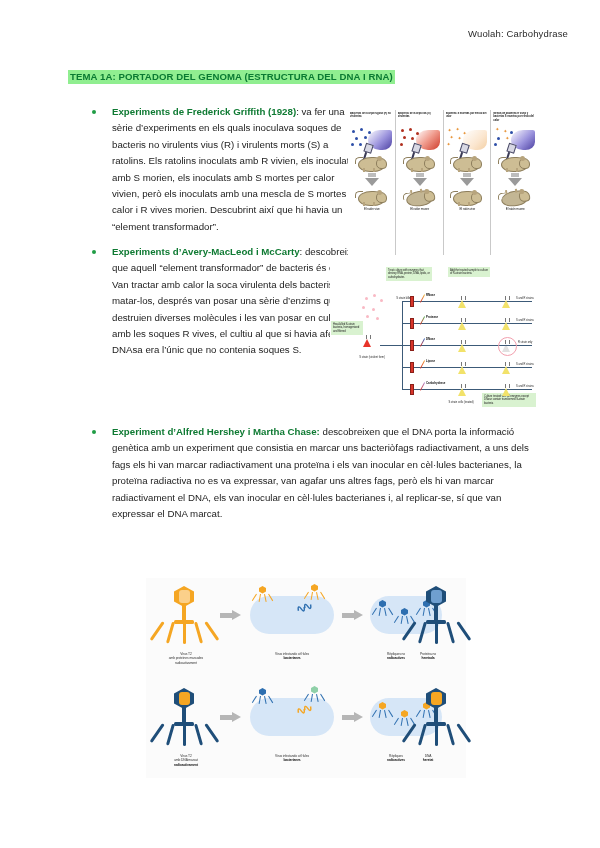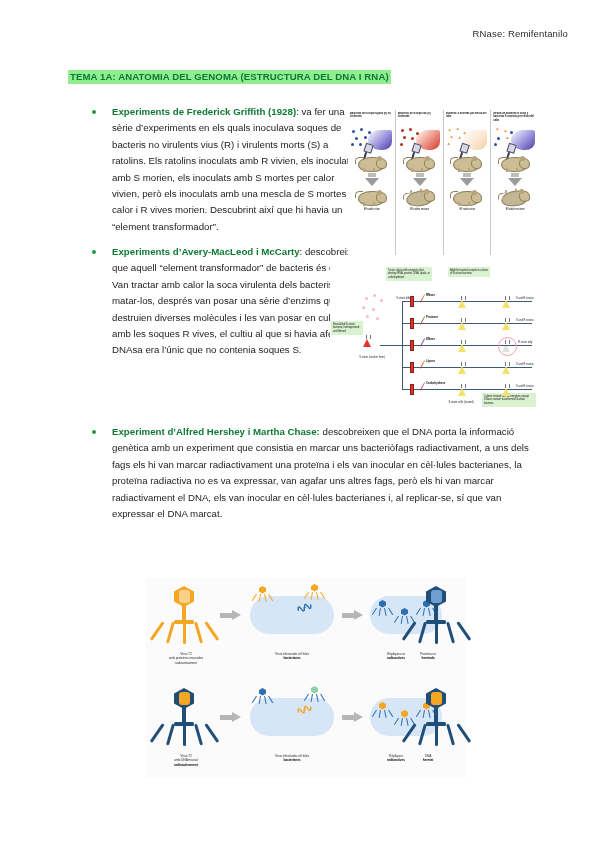--- a/index.html
+++ b/index.html
@@ -430,24 +430,24 @@
     text-align: center;
     letter-spacing: -0.1px;
   }
   .hc-cap b { color: #111; }
 </style>
 </head>
 <body>
 
 <div class="page">
 
-  <div class="doc-header">RNase: Remifentanilo</div>
+  <div class="doc-header">Wuolah: Carbohydrase</div>
 
   <div class="title-block">
-    <span class="title-main">TEMA 1A: ANATOMIA DEL GENOMA (ESTRUCTURA DEL DNA I RNA)</span>
+    <span class="title-main">TEMA 1A: PORTADOR DEL GENOMA (ESTRUCTURA DEL DNA I RNA)</span>
   </div>
 
   <div class="content">
     <ul class="bullets">
       <li class="bullet-item col-narrow" style="min-height:140px;">
         <span class="lead">Experiments de Frederick Griffith (1928)</span><span>: va fer una sèrie d’experiments en els quals inoculava soques de bacteris no virulents vius (R) i virulents morts (S) a ratolins. Els ratolins inoculats amb R vivien, els inoculats amb S morien, els inoculats amb S mortes per calor vivien, però els inoculats amb una mescla de S mortes per calor i R vives morien. Descubrint així que hi havia un “element transformador”.</span>
       </li>
       <li class="bullet-item col-narrow" style="min-height:180px;">
         <span class="lead">Experiments d’Avery-MacLeod i McCarty</span><span>: descobreixen que aquell “element transformador” de bacteris és el DNA. Van tractar amb calor la soca virulenta dels bacteris per matar-los, després van posar una sèrie d’enzims que destruien diverses molècules i les van posar en cultius amb les soques R vives, el cultiu al que si havia afegit la DNAsa era l’únic que no contenia soques S.</span>
       </li>

